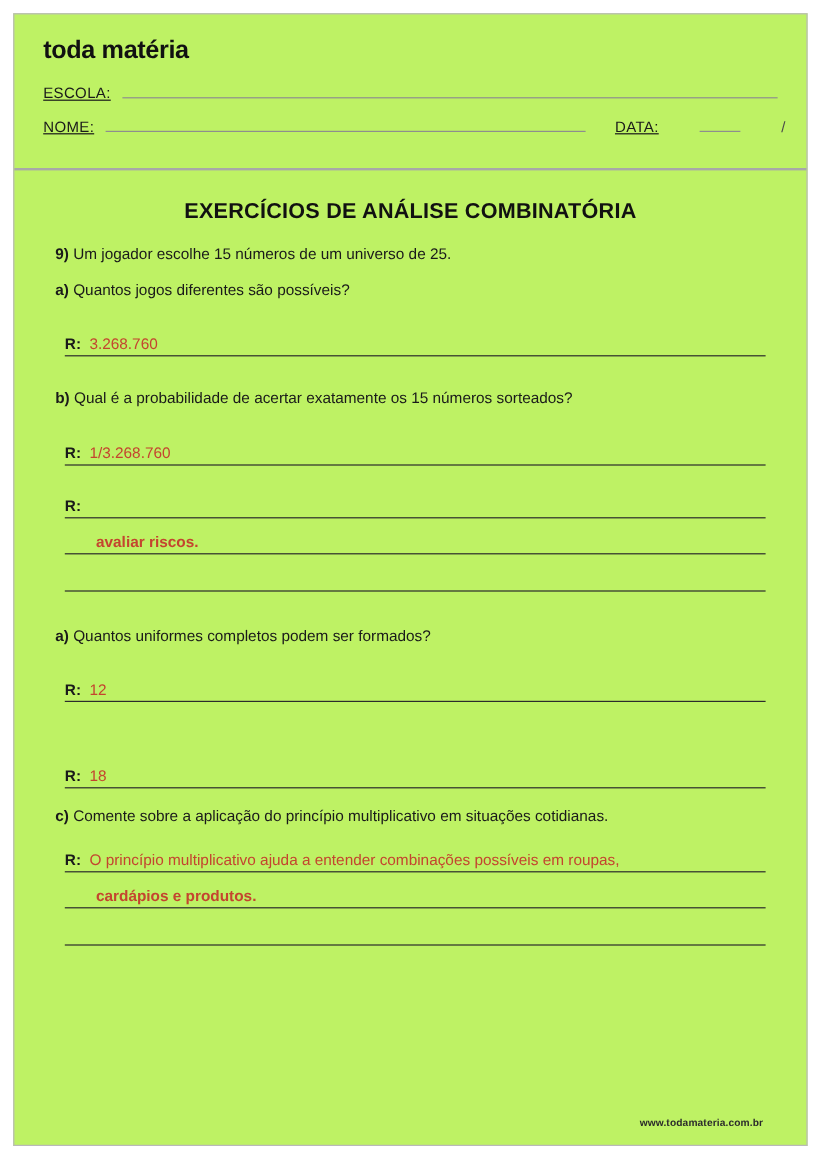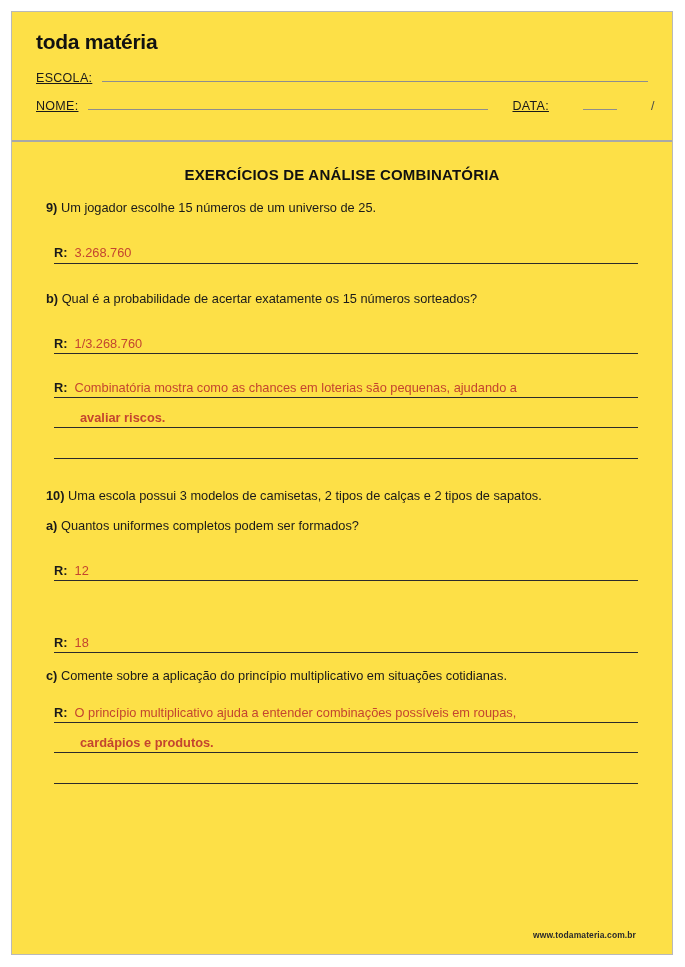--- a/index.html
+++ b/index.html
@@ -17,21 +17,21 @@
   }
 
   .page-frame {
     position: absolute;
     left: 11px;
     top: 11px;
     width: 662px;
     height: 944px;
     border: 1px solid #b9b9b9;
     box-sizing: border-box;
-    background: #fde047;
+    background: #bef264;
   }
 
   
   .header {
     padding: 18px 24px 0 24px;
     border-bottom: 2px solid #a8a8a8;
     box-sizing: border-box;
     height: 130px;
   }
   .brand {
@@ -77,21 +77,21 @@
   }
   .date-sep { color: #4a4a4a; }
 
   
   .sheet-body {
     padding: 18px 34px 0 34px;
     box-sizing: border-box;
   }
   .sheet-title {
     text-align: center;
-    font-size: 15px;
+    font-size: 18px;
     font-weight: bold;
     letter-spacing: 0.2px;
     margin: 6px 0 16px 0;
     color: #111;
   }
 
   .q-text {
     font-size: 12.8px;
     line-height: 1.45;
     margin: 0 0 11px 0;
@@ -185,55 +185,54 @@
   <div class="sheet-body">
 
     <div class="sheet-title">EXERCÍCIOS DE ANÁLISE COMBINATÓRIA</div>
 
     <div class="q-block">
       <p class="q-text">
         <span class="marker">9)</span>
         <span>Um jogador escolhe 15 números de um universo de 25.</span>
       </p>
 
+      <p class="q-text">
+        <span class="marker">a)</span>
+        <span>Quantos jogos diferentes são possíveis?</span>
+      </p>
       <div class="answer-line">
         <span class="r-label">R:</span>
         <span class="answer-value">3.268.760</span>
       </div>
 
       <div class="gap-lg"></div>
 
       <p class="q-text">
         <span class="marker">b)</span>
         <span>Qual é a probabilidade de acertar exatamente os 15 números sorteados?</span>
       </p>
       <div class="answer-line">
         <span class="r-label">R:</span>
         <span class="answer-value">1/3.268.760</span>
       </div>
 
       <div class="gap-md"></div>
 
       <div class="answer-line tight">
         <span class="r-label">R:</span>
-        <span class="answer-value">Combinatória mostra como as chances em loterias são pequenas, ajudando a</span>
       </div>
       <div class="cont-line">
         <span class="answer-value">avaliar riscos.</span>
       </div>
       <div class="blank-line"></div>
     </div>
 
     <div class="gap-lg"></div>
 
     <div class="q-block">
-      <p class="q-text">
-        <span class="marker">10)</span>
-        <span>Uma escola possui 3 modelos de camisetas, 2 tipos de calças e 2 tipos de sapatos.</span>
-      </p>
 
       <p class="q-text">
         <span class="marker">a)</span>
         <span>Quantos uniformes completos podem ser formados?</span>
       </p>
       <div class="answer-line">
         <span class="r-label">R:</span>
         <span class="answer-value">12</span>
       </div>
 

